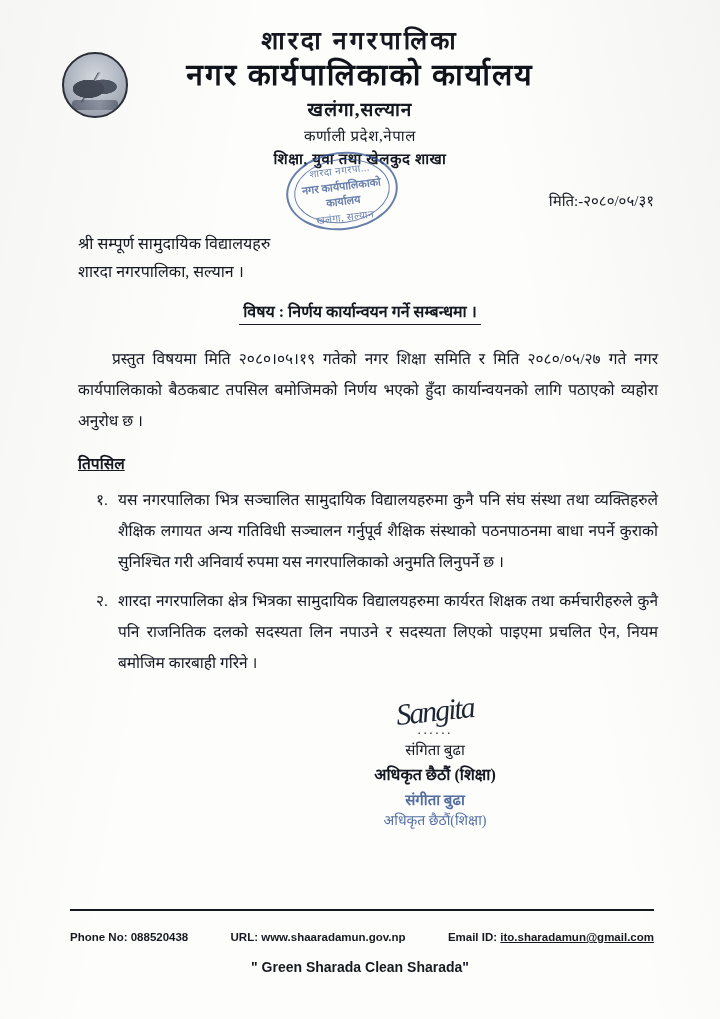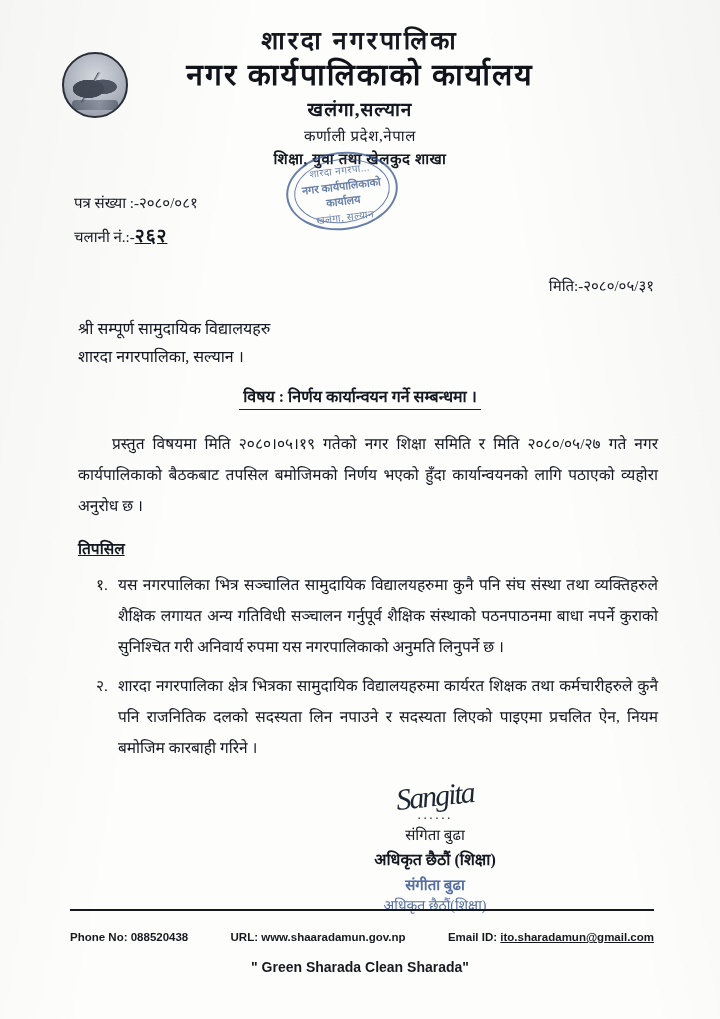--- a/index.html
+++ b/index.html
@@ -317,26 +317,20 @@
     <div class="h-line5">शिक्षा, युवा तथा खेलकुद शाखा</div>
 
     <div class="stamp">
       <div class="stamp-t1">शारदा नगरपा...</div>
       <div class="stamp-t2">नगर कार्यपालिकाको कार्यालय</div>
       <div class="stamp-t3">खलंगा, सल्यान</div>
     </div>
   </div>
 
   
-  <div class="refs">
-    <div class="ref-num">पत्र संख्या :-२०८०/०८१</div>
-    <div>
-      <span>चलानी नं.:-</span><span class="chalani-hand">२६२</span>
-    </div>
-  </div>
 
   <div class="date-right">मिति:-२०८०/०५/३१</div>
 
   
   <div class="addr">
     <div>श्री सम्पूर्ण सामुदायिक विद्यालयहरु</div>
     <div>शारदा नगरपालिका, सल्यान ।</div>
   </div>
 
   

